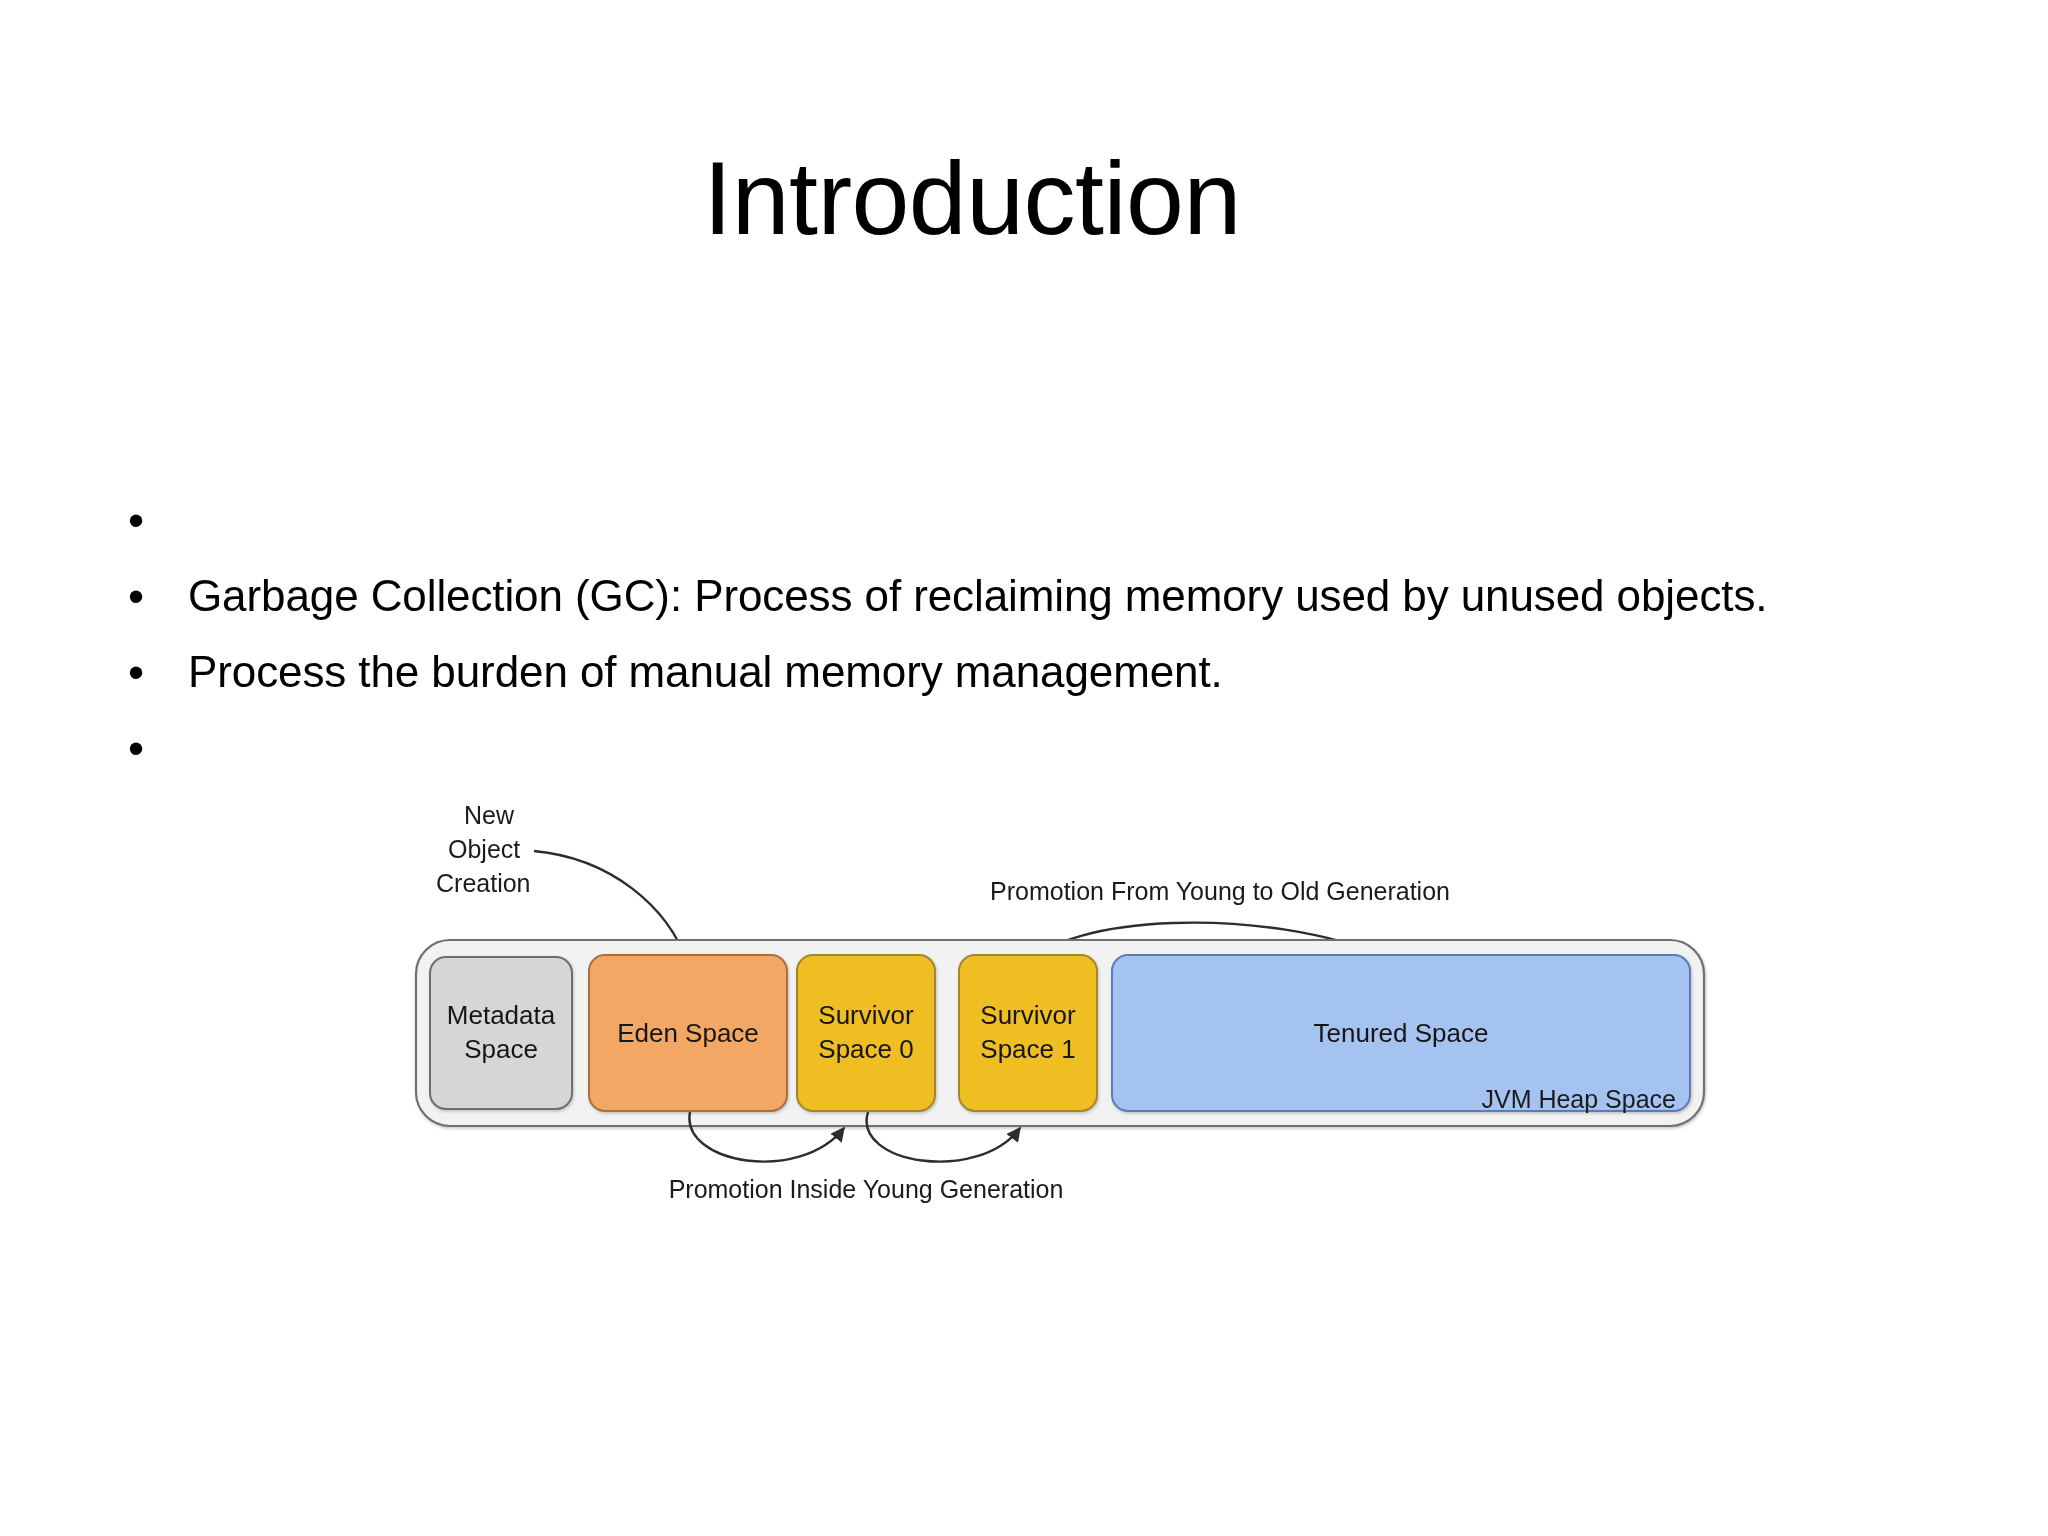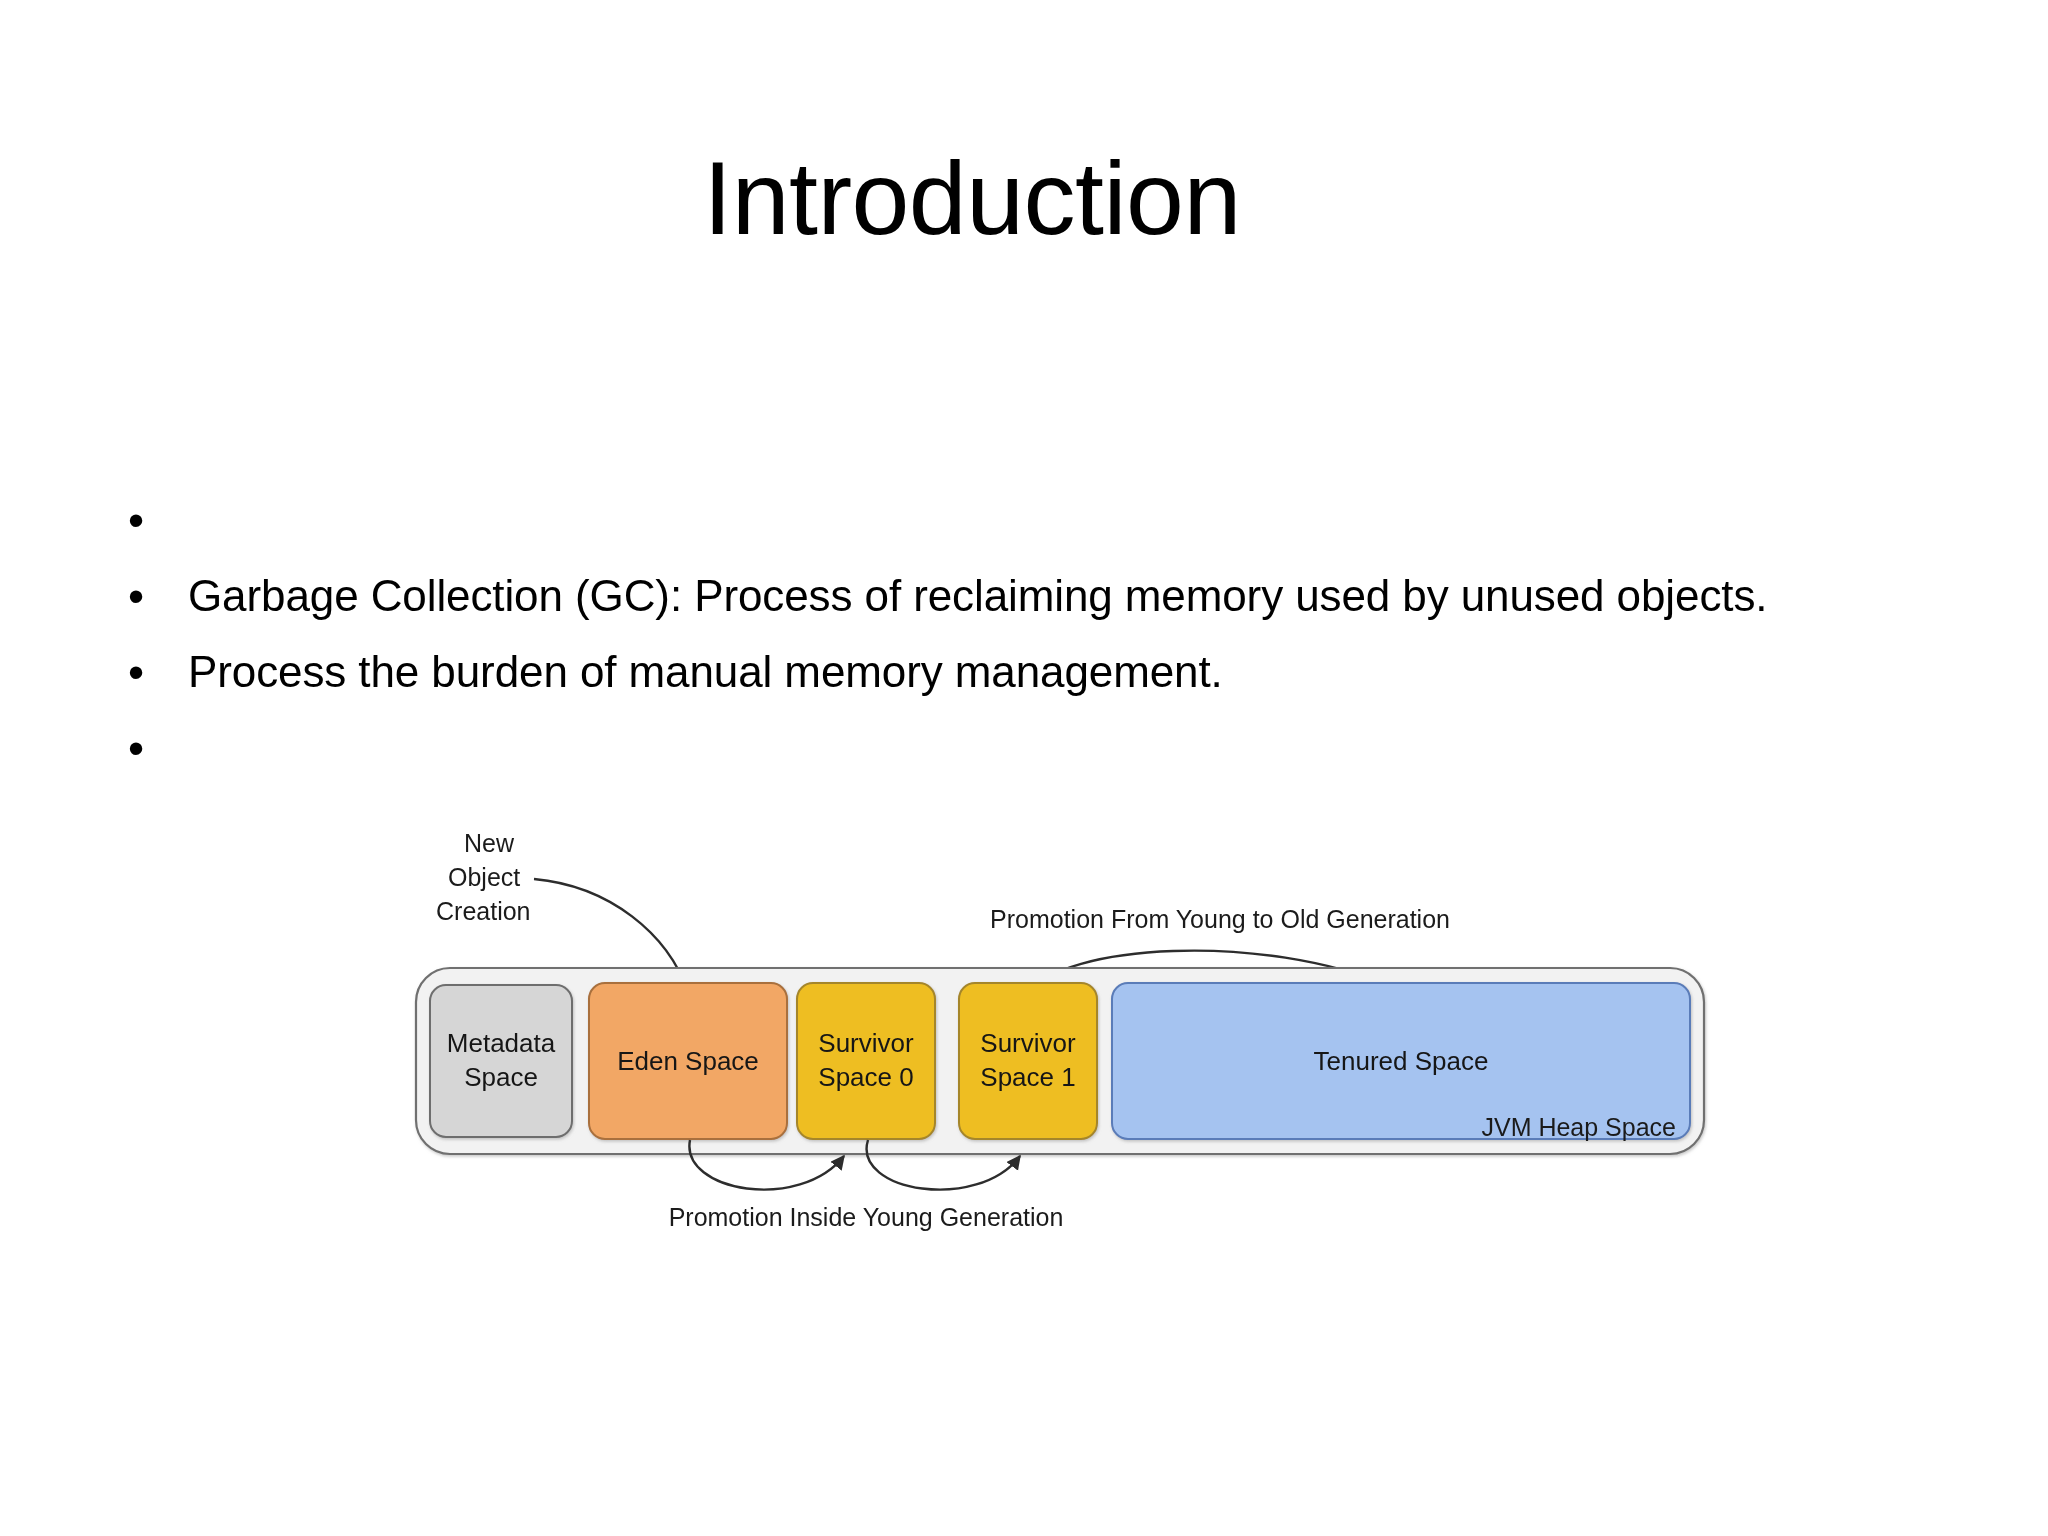--- a/index.html
+++ b/index.html
@@ -63,21 +63,21 @@
     font-weight: 400;
     color: #000000;
     white-space: nowrap;
     letter-spacing: -0.1px;
   }
 
   
   .diagram {
     position: absolute;
     left: 400px;
-    top: 824px;
+    top: 796px;
     width: 1330px;
     height: 420px;
   }
   .diagram svg {
     display: block;
     width: 1330px;
     height: 420px;
   }
 
   .dg-label {

